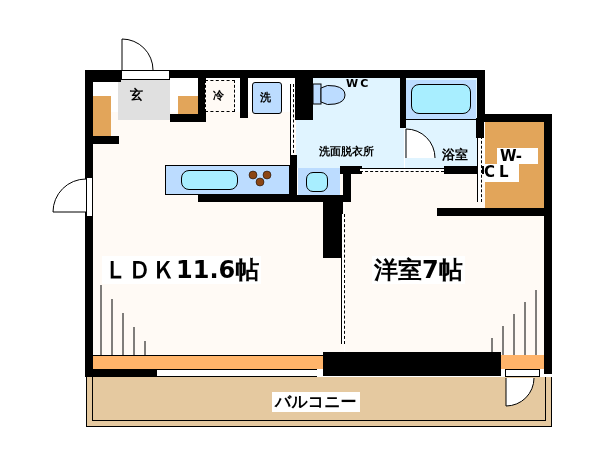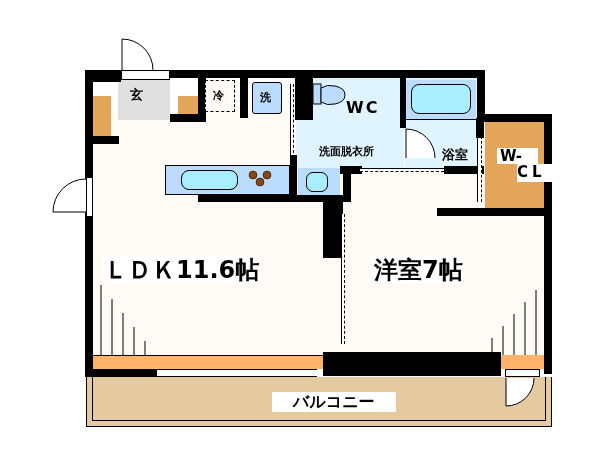--- a/index.html
+++ b/index.html
@@ -50,42 +50,42 @@
 
 <div class="abs fixture" style="left:252px;top:82px;width:30px;height:32px;border-radius:3px;"></div>
 <div class="label" style="left:260px;top:92px;font-size:11px;background:none;">洗</div>
 <div class="abs" style="left:290px;top:84px;width:4px;height:74px;border-left:1px solid #000;border-right:1px dashed #000;background:#fff;"></div>
 
 <div class="abs wall" style="left:295px;top:78px;width:18px;height:42px;"></div>
 <svg style="left:313px;top:82px;" width="34" height="26">
     <rect x="0" y="2" width="8" height="20" fill="#bcdcff" stroke="#000"></rect>
     <path d="M8 6 Q14 2 22 4 Q32 6 32 13 Q32 20 22 22 Q14 24 8 20 Z" fill="#bcdcff" stroke="#000"></path>
   </svg>
-<div class="label" style="left:346px;top:100px;font-size:16px;background:none;letter-spacing:2px;">WC</div>
+<div class="label" style="left:346px;top:78px;font-size:11px;background:none;letter-spacing:2px;">WC</div>
 
 <div class="label" style="left:319px;top:146px;font-size:11px;background:none;">洗面脱衣所</div>
 <div class="abs fixture" style="left:298px;top:168px;width:42px;height:30px;border:none;background:#bcdcff;"></div>
 <div class="abs tub" style="left:306px;top:172px;width:22px;height:20px;border-radius:7px;"></div>
 <div class="abs wall" style="left:340px;top:166px;width:22px;height:8px;"></div>
 <div class="abs" style="left:360px;top:168px;width:84px;height:4px;border-top:1px solid #000;border-bottom:1px dashed #000;background:#fff;"></div>
 
 <div class="abs wall" style="left:400px;top:78px;width:6px;height:50px;"></div>
 <div class="abs" style="left:406px;top:80px;width:70px;height:40px;background:#bcdcff;border-bottom:1px solid #000;"></div>
 <div class="abs tub" style="left:411px;top:84px;width:60px;height:30px;"></div>
 <svg style="left:405px;top:128px;" width="32" height="32">
     <path d="M1 30 L1 1 A29 29 0 0 1 30 30" fill="#fff" stroke="#000"></path>
   </svg>
 <div class="label" style="left:442px;top:148px;font-size:13px;background:none;">浴室</div>
 <div class="abs wall" style="left:444px;top:166px;width:40px;height:8px;"></div>
 
 <div class="abs wood" style="left:485px;top:122px;width:59px;height:86px;"></div>
 <div class="abs" style="left:477px;top:136px;width:5px;height:66px;border-left:1px solid #000;border-right:1px dashed #000;background:#fff;"></div>
 <div class="abs wall" style="left:476px;top:118px;width:8px;height:20px;"></div>
 <div class="label" style="left:497px;top:148px;font-size:15px;padding:1px 3px 0;width:35px;">W-</div>
-<div class="label" style="left:517px;top:164px;font-size:15px;padding:1px 0 2px;width:35px;letter-spacing:4px;">CL</div>
+<div class="label" style="left:484px;top:164px;font-size:15px;padding:1px 0 2px;width:35px;letter-spacing:4px;">CL</div>
 <div class="abs wall" style="left:437px;top:208px;width:115px;height:8px;"></div>
 
 <div class="abs fixture" style="left:165px;top:165px;width:125px;height:30px;"></div>
 <div class="abs tub" style="left:181px;top:170px;width:57px;height:20px;"></div>
 <svg style="left:248px;top:170px;" width="30" height="20">
     <circle cx="5" cy="5" r="4" fill="#8b4513" stroke="#000" stroke-width="0.5"></circle>
     <circle cx="19" cy="5" r="4" fill="#8b4513" stroke="#000" stroke-width="0.5"></circle>
     <circle cx="12" cy="12" r="4" fill="#8b4513" stroke="#000" stroke-width="0.5"></circle>
   </svg>
 <div class="abs wall" style="left:198px;top:195px;width:150px;height:7px;"></div>
@@ -123,17 +123,17 @@
   </svg>
 
 <div class="abs sill" style="left:93px;top:355px;width:230px;height:14px;border-top:1px solid #000;"></div>
 <div class="abs wall" style="left:323px;top:352px;width:178px;height:24px;"></div>
 <div class="abs sill" style="left:501px;top:355px;width:43px;height:14px;"></div>
 <div class="abs wall" style="left:85px;top:369px;width:72px;height:8px;"></div>
 <div class="abs" style="left:157px;top:369px;width:160px;height:8px;background:#fff;border-top:1px solid #000;border-bottom:1px solid #000;"></div>
 
 <div class="abs balc" style="left:86px;top:377px;width:466px;height:50px;border:1px solid #000;border-top:none;"></div>
 <div class="abs" style="left:92px;top:377px;width:454px;height:44px;border:1px solid #000;border-top:none;"></div>
-<div class="label" style="left:272px;top:392px;font-size:16px;padding:2px 21px;">バルコニー</div>
+<div class="label" style="left:272px;top:392px;font-size:16px;padding:2px 3px;">バルコニー</div>
 <div class="abs" style="left:505px;top:369px;width:35px;height:8px;background:#fff;border:1px solid #000;"></div>
 <svg style="left:505px;top:377px;" width="34" height="30">
     <path d="M1 1 L1 29 A28 28 0 0 0 29 1" fill="#fff" stroke="#000"></path>
   </svg>
 
 </body></html>

